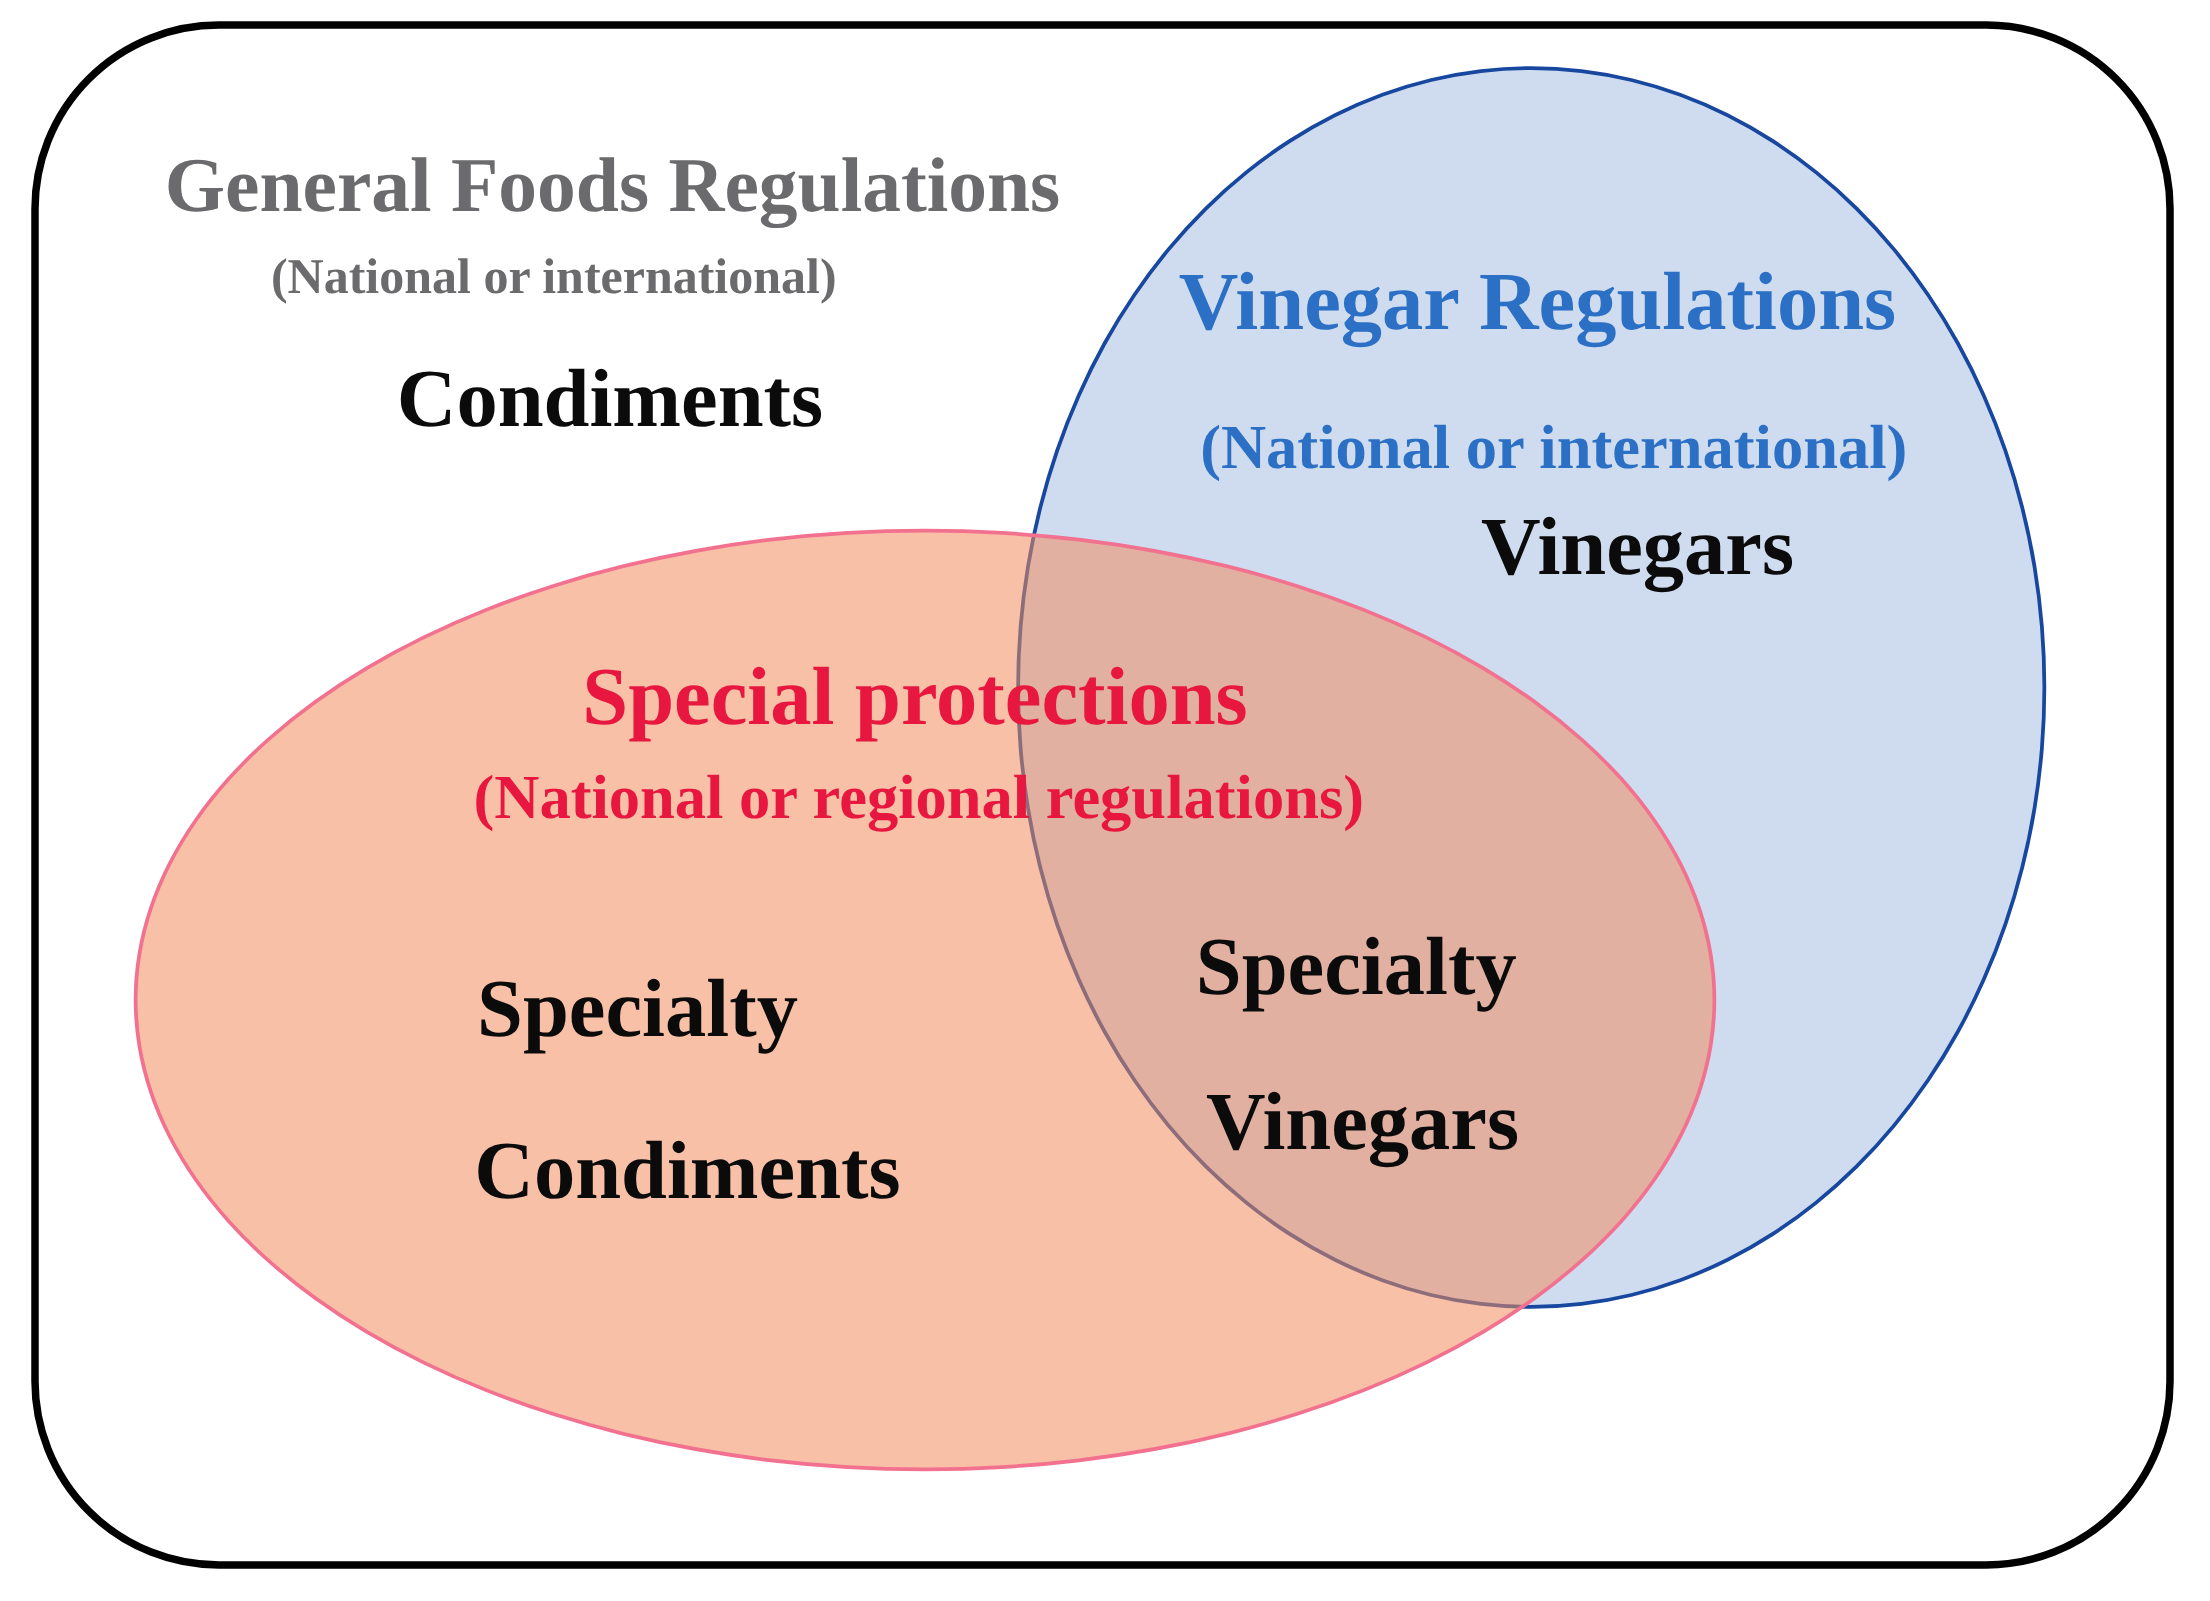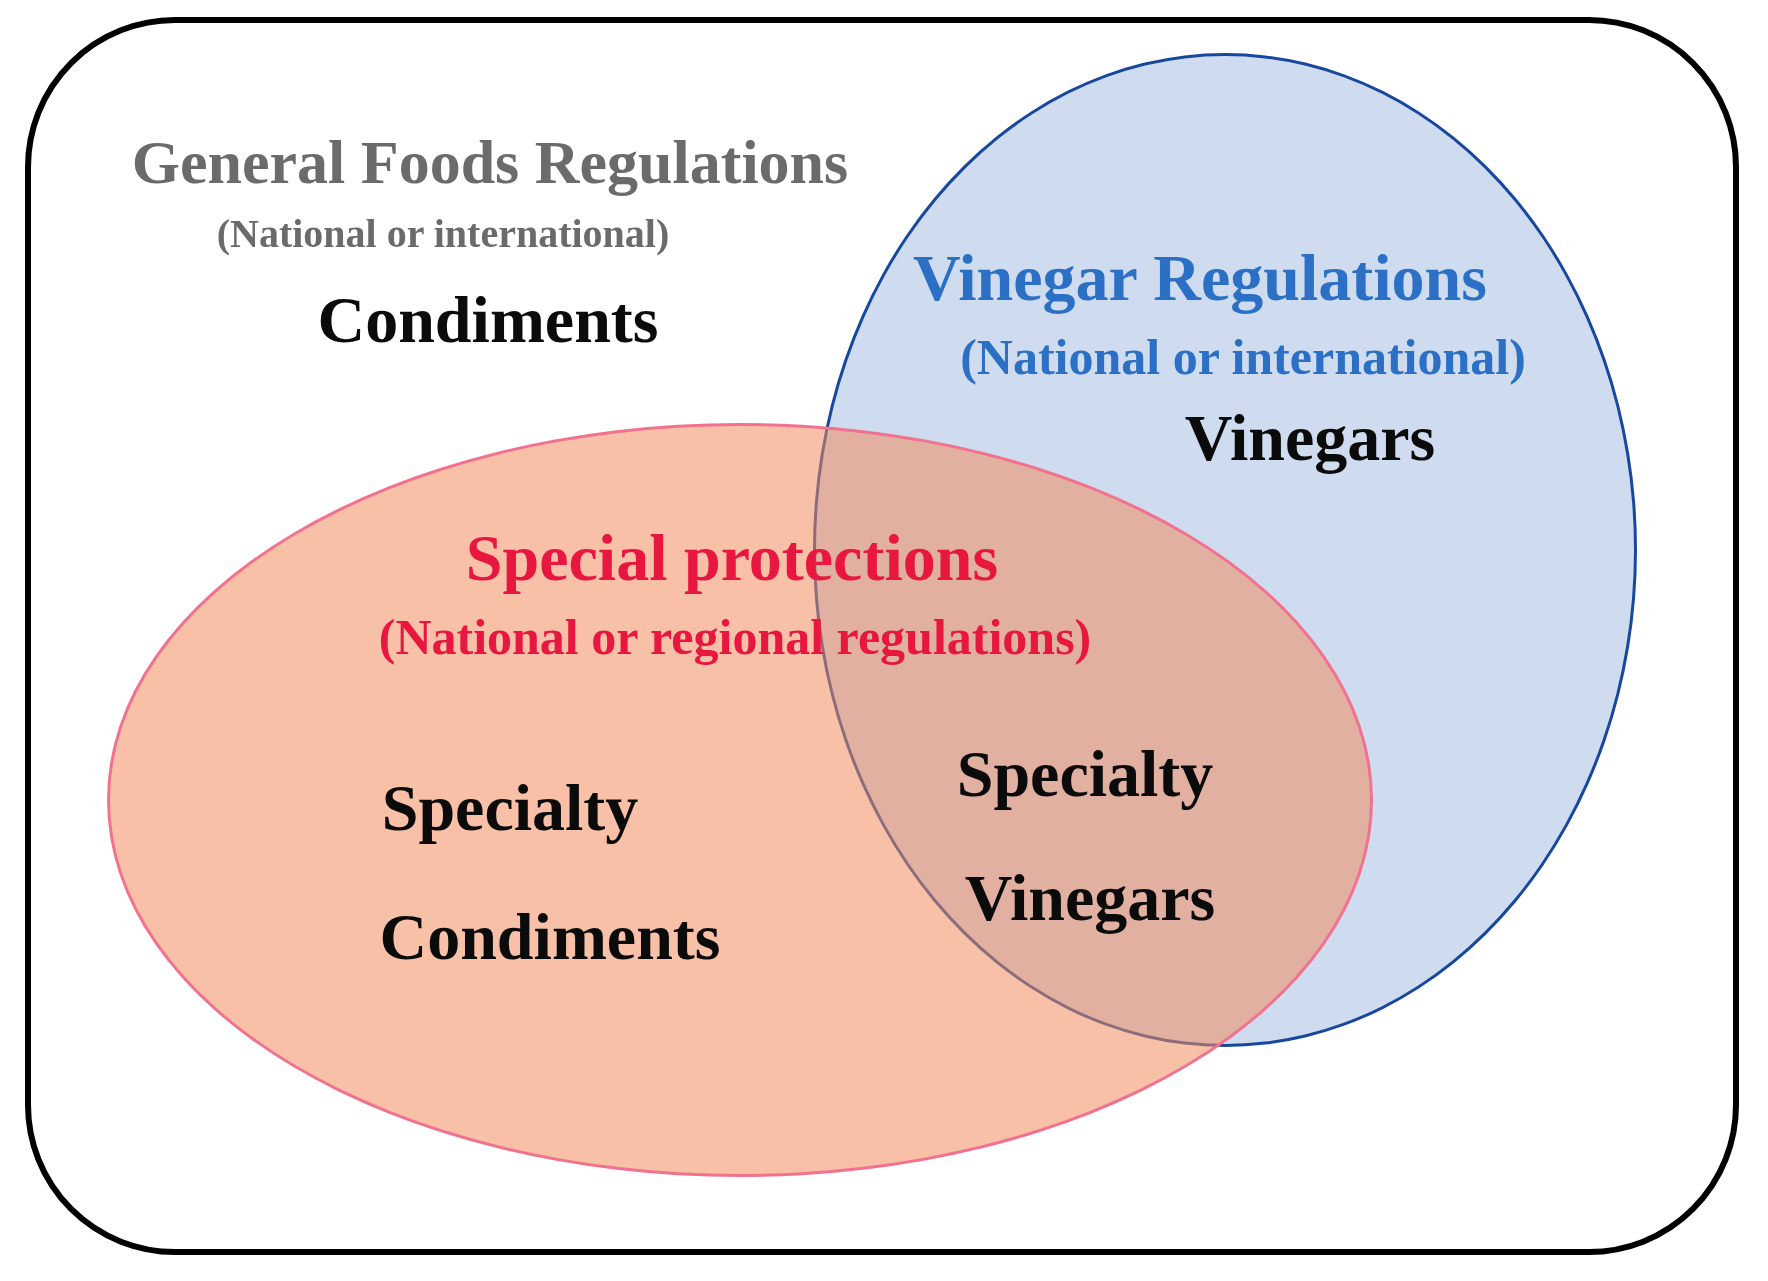--- a/index.html
+++ b/index.html
@@ -42,21 +42,21 @@
     border:3px solid var(--special-border);
   }
   .lbl{
     position:absolute;
     white-space:nowrap;
     transform:translateX(-50%);
     line-height:1;
     font-weight:bold;
     text-align:center;
   }
-  .t-gray{color:var(--outer-title);margin-top:13px;}
+  .t-gray{color:var(--outer-title);}
   .t-black{color:var(--black-label);text-align:center;}
   .t-blue{color:var(--vinegar-title);}
   .t-red{color:var(--special-title);margin-top:16px;}
   .f62{font-size:62px;}
   .f66{font-size:66px;}
   .f50{font-size:50px;}
   .f40{font-size:40px;}
 </style>
 </head>
 <body>
@@ -65,21 +65,21 @@
 
   <div class="outer-box"></div>
 
   <div class="ellipse ellipse-vinegar"></div>
   <div class="ellipse ellipse-special"></div>
 
   <div class="lbl t-gray f62" style="left:490px;top:118px;">General Foods Regulations</div>
   <div class="lbl t-gray f40" style="left:443px;top:201px;">(National or international)</div>
   <div class="lbl t-black f66" style="left:488px;top:287px;">Condiments</div>
 
-  <div class="lbl t-blue f66" style="left:1200px;top:209px;margin-top:36px;">Vinegar Regulations</div>
+  <div class="lbl t-blue f66" style="left:1230px;top:209px;">Vinegar Regulations</div>
   <div class="lbl t-blue f50" style="left:1243px;top:332px;">(National or international)</div>
   <div class="lbl t-black f66" style="left:1310px;top:405px;">Vinegars</div>
 
   <div class="lbl t-red f66" style="left:732px;top:509px;">Special protections</div>
   <div class="lbl t-red f50" style="left:735px;top:596px;">(National or regional regulations)</div>
   <div class="lbl t-black f66" style="left:510px;top:775px;">Specialty</div>
   <div class="lbl t-black f66" style="left:550px;top:904px;">Condiments</div>
 
   <div class="lbl t-black f66" style="left:1085px;top:741px;">Specialty</div>
   <div class="lbl t-black f66" style="left:1090px;top:865px;">Vinegars</div>

